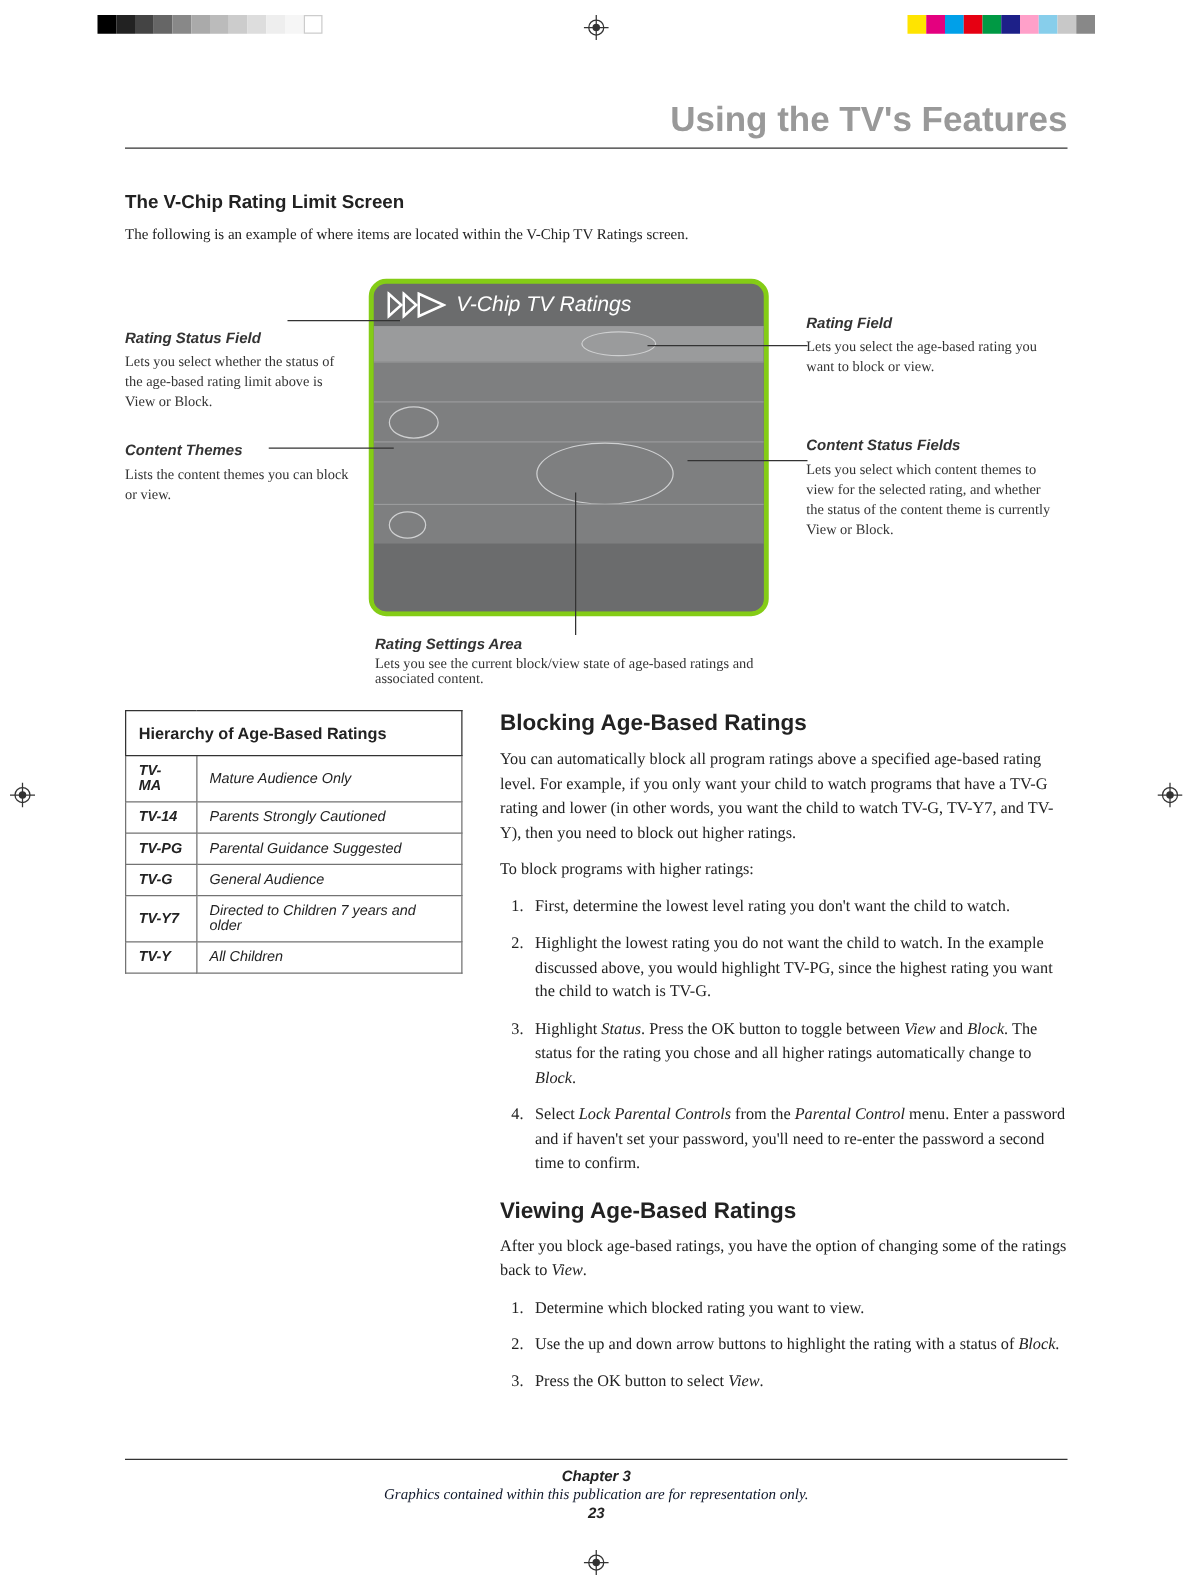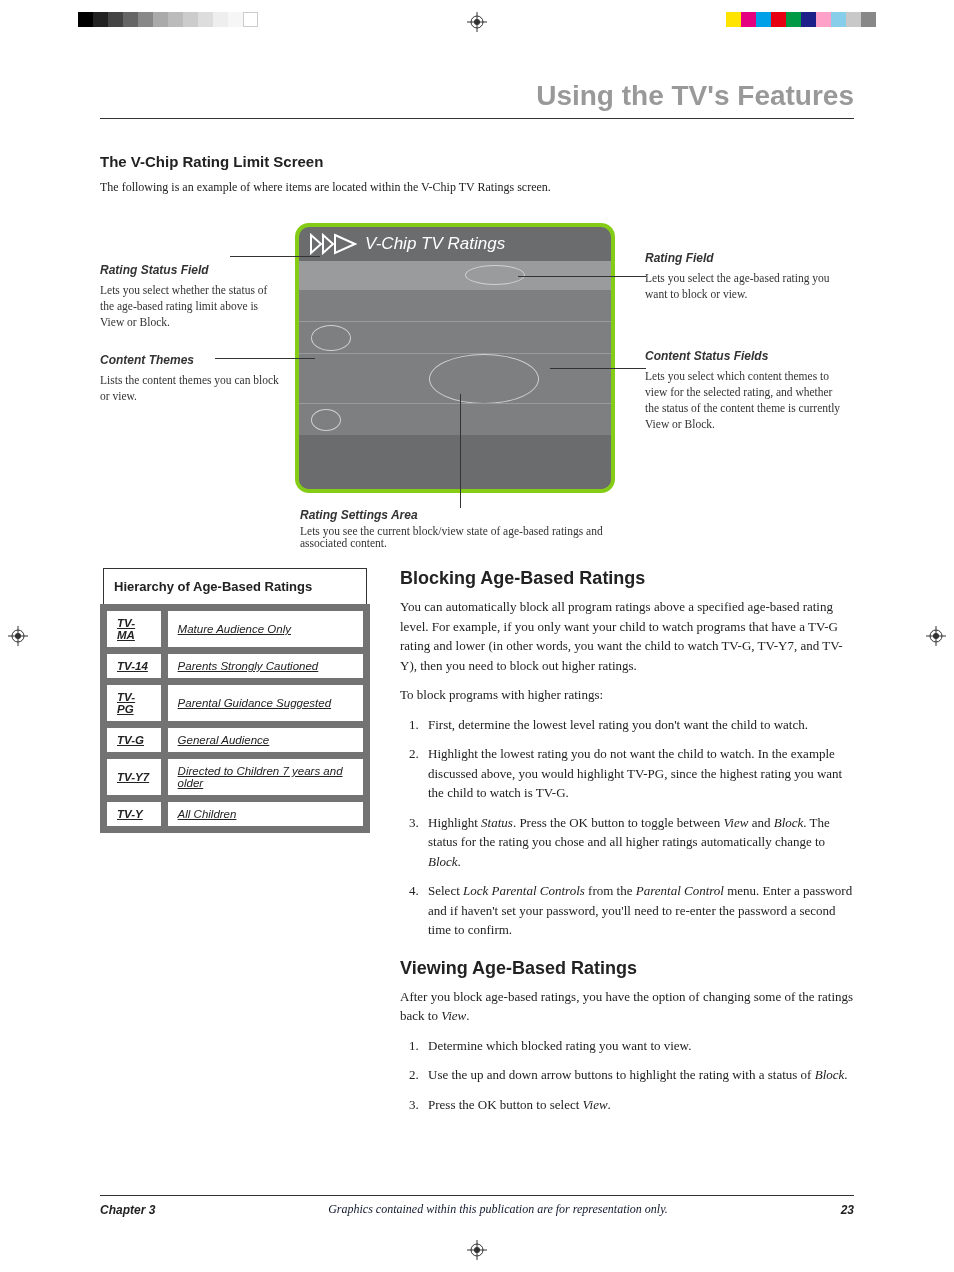--- a/index.html
+++ b/index.html
@@ -84,21 +84,21 @@
   .ov3 { width:110px; height:50px; left:130px; top:0px; }
   .ov4 { width:30px; height:22px; left:12px; top:5px; }
   .lead-line { position:absolute; background:#333; height:1px; }
   .lead-line-v { position:absolute; background:#333; width:1px; }
   .below-callout { position:absolute; left:200px; top:290px; width:340px; }
   .bottom-grid { display:flex; gap:30px; margin-top:18px; }
   .left-col { width: 270px; flex-shrink:0; }
   .right-col { flex:1; }
   table.ratings { border-collapse: collapse; width:100%; font-family: Arial, Helvetica, sans-serif; }
   table.ratings th { text-align:left; font-size:13px; padding:10px 10px; border:1px solid #333; font-weight:bold;}
-  table.ratings td { border:7px solid #737373; padding:6px 10px; font-size:11.5px; font-style:italic; font-weight:bold;text-decoration:underline;}
+  table.ratings td { border:1px solid #737373; padding:6px 10px; font-size:11.5px; font-style:italic; font-weight:bold;}
   table.ratings td.desc { font-weight:500;}
   .h3 {
     font-family: Arial, Helvetica, sans-serif;
     font-weight: bold;
     font-size: 18px;
     margin-bottom: 8px;
   }
   .para { font-size:13px; line-height:1.5; margin-bottom:10px;}
   ol.steps { list-style: decimal; padding-left: 22px; margin-bottom:18px;}
   ol.steps li { font-size:13px; line-height:1.5; margin-bottom:10px; padding-left:6px;}
@@ -107,20 +107,21 @@
     position:absolute;
     bottom:55px;
     left:100px;
     right:100px;
     border-top:1px solid #333;
     padding-top:6px;
     display:flex;
     justify-content:space-between;
     align-items:center;
     font-size:12px;
+    flex-direction:column;
   }
   .footer .chap { font-family:Arial,Helvetica,sans-serif; font-weight:bold; font-style:italic; }
   .footer .note { font-style:italic; color:#0f172a; }
   .footer .pg { font-family:Arial,Helvetica,sans-serif; font-weight:bold; font-style:italic;}
 </style>
 </head>
 <body>
 
 <div class="color-bars">
   <div class="bar-left">

